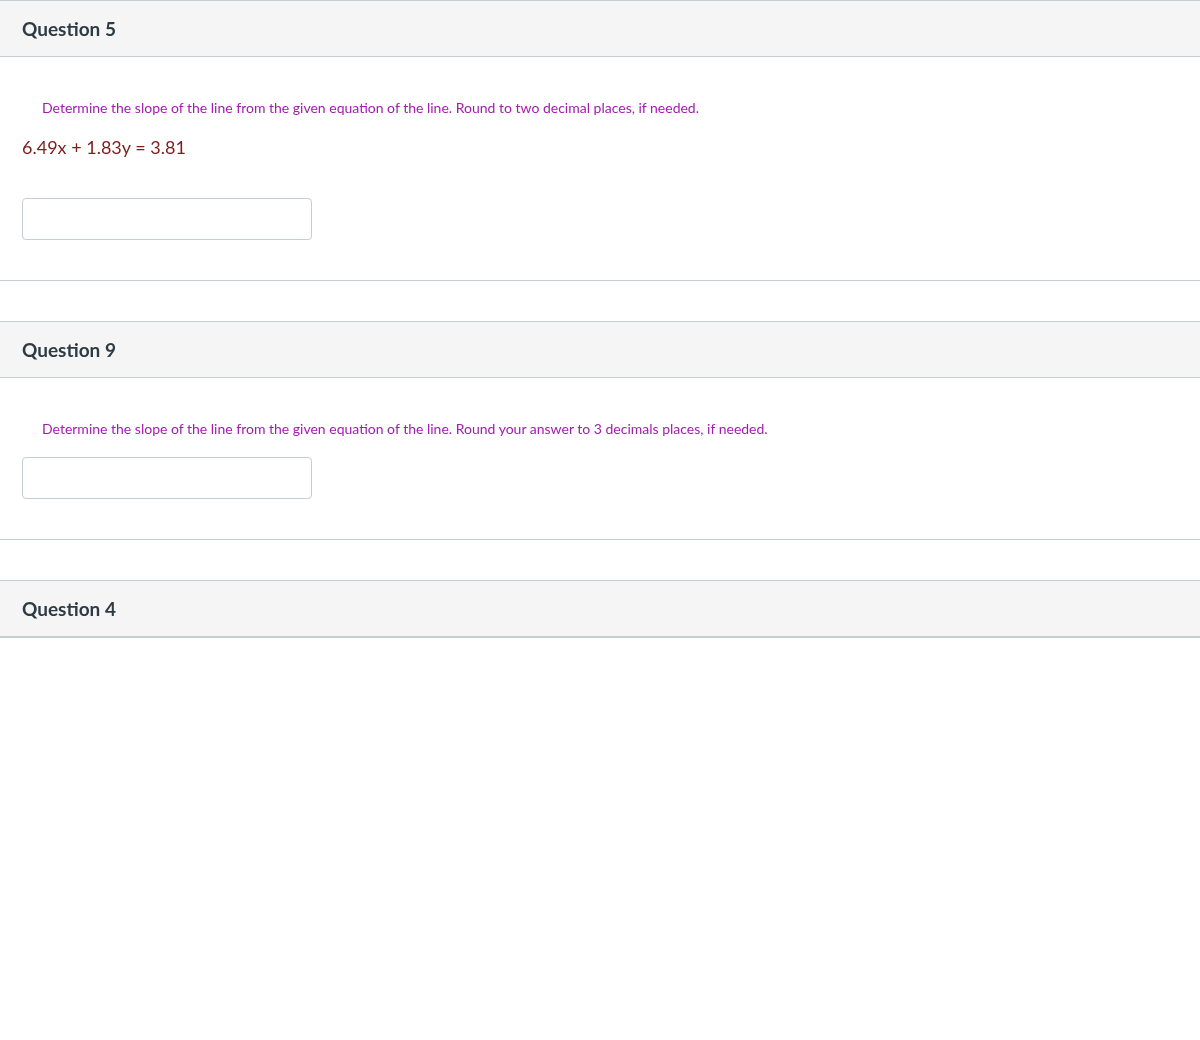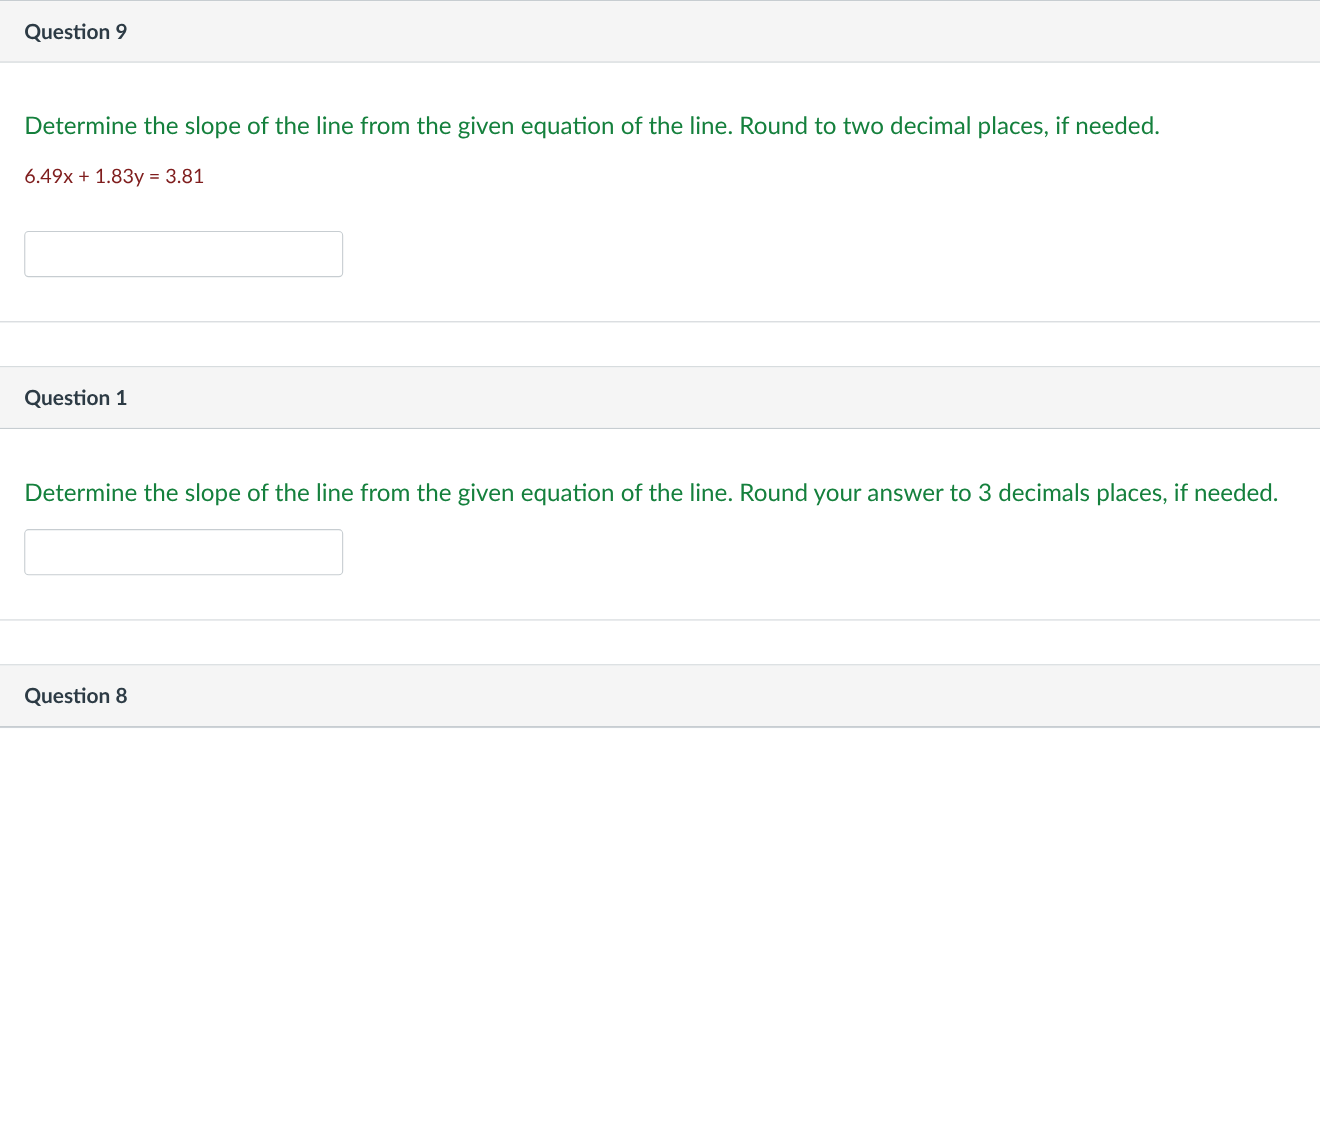--- a/index.html
+++ b/index.html
@@ -29,24 +29,25 @@
     .question-title {
       font-size: 19px;
       font-weight: 700;
       color: #2d3b45;
     }
     .question-body {
       padding: 40px 22px 40px 22px;
       background: #ffffff;
     }
     .prompt-text {
-      font-size: 22px;
-      color: #15803d;
+      font-size: 14px;
+      color: #a21caf;
       line-height: 1.5;
       margin-bottom: 18px;
+      margin-left: 20px;
     }
     .equation-text {
       font-size: 18px;
       color: #7f1d1d;
       margin-bottom: 40px;
     }
     .answer-input {
       width: 290px;
       height: 42px;
       border: 1px solid #c7cdd1;
@@ -63,36 +64,36 @@
     }
     .q6-body .prompt-text {
       margin-bottom: 30px;
     }
   </style>
 </head>
 <body>
 
 <div class="question-block">
   <div class="question-header">
-    <div class="question-title">Question 9</div>
+    <div class="question-title">Question 5</div>
   </div>
   <div class="question-body">
     <p class="prompt-text">Determine the slope of the line from the given equation of the line. Round to two decimal places, if needed.</p>
     <p class="equation-text">6.49x + 1.83y = 3.81</p>
     <input type="text" class="answer-input" value="" style="">
   </div>
 </div>
 
 <div class="question-block">
   <div class="question-header">
-    <div class="question-title">Question 1</div>
+    <div class="question-title">Question 9</div>
   </div>
   <div class="question-body q5-body">
     <p class="prompt-text">Determine the slope of the line from the given equation of the line. Round your answer to 3 decimals places, if needed.</p>
     <input type="text" class="answer-input" value="" style="">
   </div>
 </div>
 
 <div class="question-block">
   <div class="question-header">
-    <div class="question-title">Question 8</div>
+    <div class="question-title">Question 4</div>
   </div>
 </div>
 
 </body></html>

